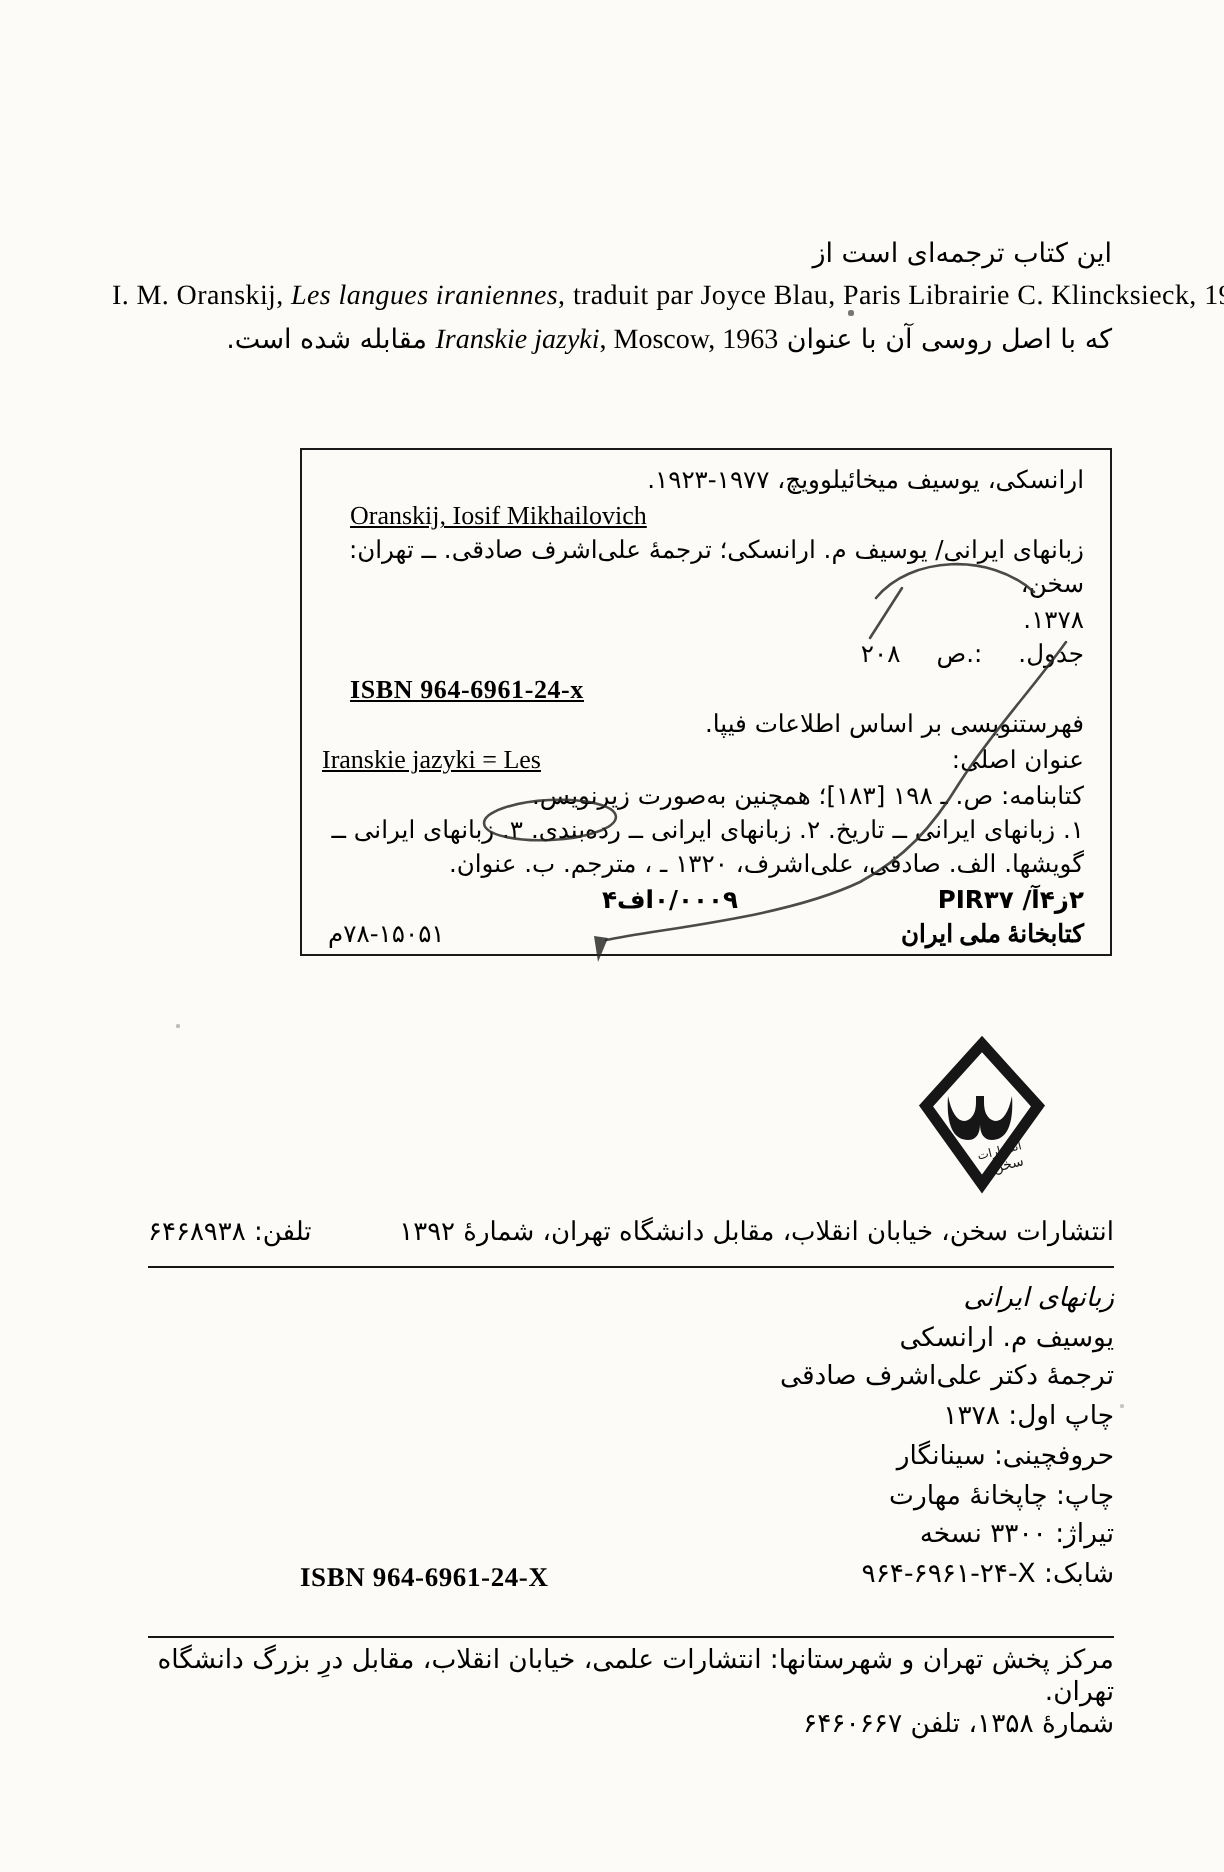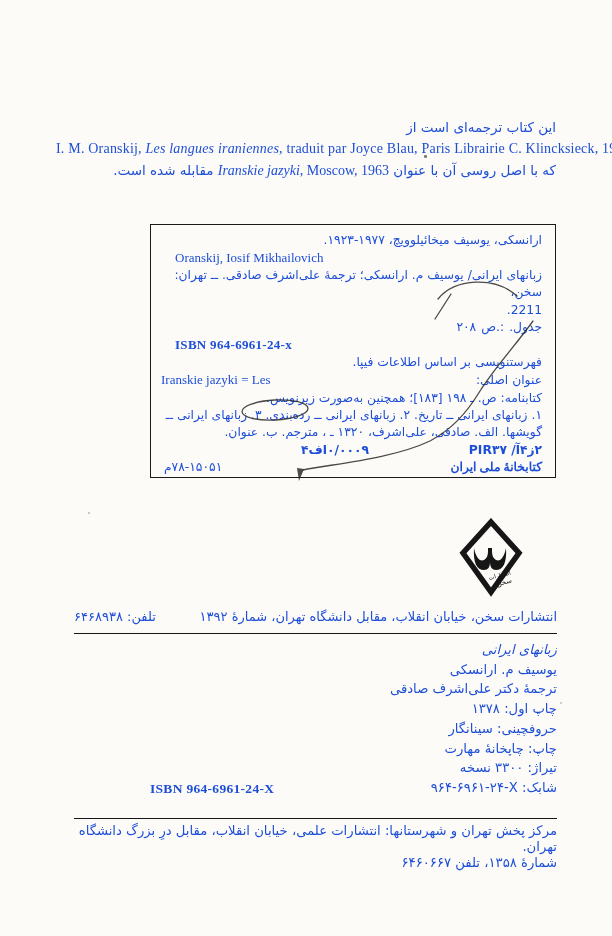--- a/index.html
+++ b/index.html
@@ -1,18 +1,18 @@
 <!DOCTYPE html>
 <html lang="fa"><head>
 <meta charset="utf-8">
 <style>
   html,body{margin:0;padding:0;background:#e8e8e6;}
   .page{
     position:relative;width:612px;height:936px;margin:0 auto;
-    background:#fcfbf7;color:#1d4ed8;overflow:hidden;
+    background:#fcfbf7;color:#000000;overflow:hidden;
     font-family:"DejaVu Sans",sans-serif;
   }
   .serif{font-family:"Liberation Serif","DejaVu Serif",serif;}
   .it{font-style:italic;}
   .b{font-weight:bold;font-family:Liberation Serif, serif;}
   .bdo{direction:ltr;unicode-bidi:bidi-override;display:inline-block;}
 
   
   .top-note{position:absolute;top:119px;left:56px;width:500px;}
   .tn1{direction:rtl;text-align:right;font-size:13.5px;}
@@ -20,28 +20,28 @@
   .tn3{direction:rtl;text-align:right;font-size:13.5px;margin-top:5px;}
 
   
   .cip-box{
     position:absolute;left:150px;top:224px;width:406px;height:254px;
     box-sizing:border-box;border:1.6px solid #1a1a1a;
     padding:7px 13px 0 10px;direction:rtl;text-align:right;
     font-size:12.3px;line-height:17.4px;
   }
   .cip-box .ltr-left{direction:ltr;text-align:left;padding-left:14px;}
-  .cip-box .latin{font-family:"Liberation Serif","DejaVu Serif",serif;font-size:13px;}
+  .cip-box .latin{font-family:"Liberation Serif","DejaVu Serif",serif;font-size:13px;text-decoration:underline;}
   .cip-box .isbn-row{font-weight:bold;letter-spacing:.3px;}
   .row-orig{display:flex;justify-content:space-between;align-items:baseline;}
   .row-class{position:relative;font-weight:bold;}
   .row-class .dewey{position:absolute;left:140px;top:0;font-weight:bold;}
   .row-natlib{position:relative;}
   .row-natlib .natnum{position:absolute;left:3px;top:0;}
-  .collation-row{direction:ltr;display:flex;gap:5px;justify-content:flex-end;}
+  .collation-row{direction:ltr;display:flex;gap:18px;justify-content:flex-end;}
 
   
   .pen{position:absolute;left:0;top:0;z-index:4;pointer-events:none;}
 
   
   .logo{position:absolute;left:459px;top:518px;width:64px;height:82px;}
 
   
   .pub-line{
     position:absolute;left:74px;top:609px;width:483px;
@@ -81,21 +81,21 @@
   <section class="top-note">
     <div class="tn1">این کتاب ترجمه‌ای است از</div>
     <div class="tn2 serif"><span>I. M. Oranskij, </span><span class="it">Les langues iraniennes</span><span>, traduit par Joyce Blau, Paris Librairie C. Klincksieck, 1977</span></div>
     <div class="tn3"><span>که با اصل روسی آن با عنوان </span><span dir="ltr" class="serif" style="font-size:14px;"><span class="it">Iranskie jazyki</span><span>, Moscow, 1963</span></span><span> مقابله شده است.</span></div>
   </section>
 
   <div class="cip-box">
     <div>ارانسکی، یوسیف میخائیلوویچ، ⁦۱۹۲۳-۱۹۷۷⁩.</div>
     <div class="ltr-left latin">Oranskij, Iosif Mikhailovich</div>
     <div>زبانهای ایرانی/ یوسیف م. ارانسکی؛ ترجمهٔ علی‌اشرف صادقی. ــ تهران: سخن،</div>
-    <div>2211.</div>
+    <div>۱۳۷۸.</div>
     <div class="collation-row">
       <span class="bdo">۲۰۸</span>
       <span class="bdo">ص.:</span>
       <span dir="rtl">جدول.</span>
     </div>
     <div class="ltr-left latin isbn-row">ISBN 964-6961-24-x</div>
     <div>فهرستنویسی بر اساس اطلاعات فیپا.</div>
     <div class="row-orig">
       <span>عنوان اصلی:</span>
       <span class="latin" dir="ltr">Iranskie jazyki = Les</span>

